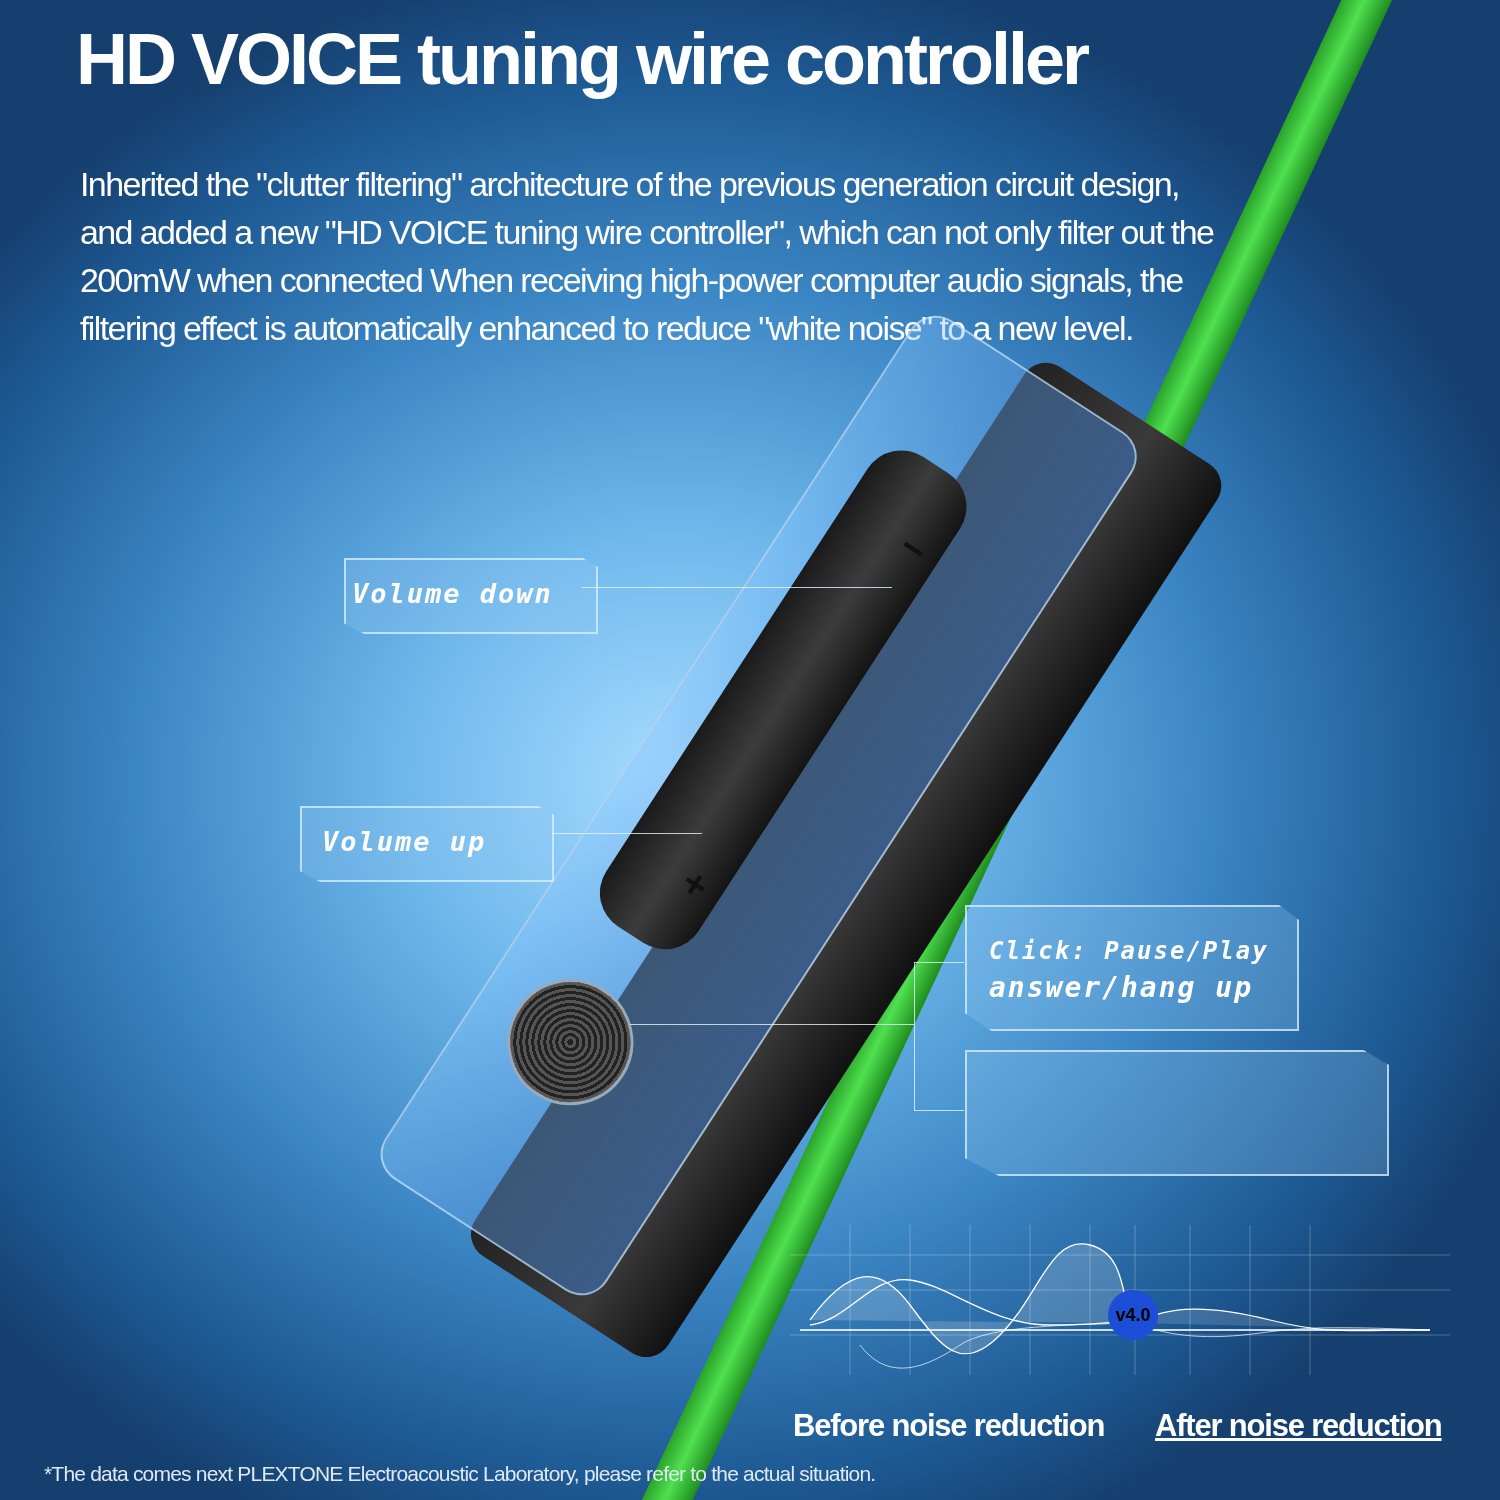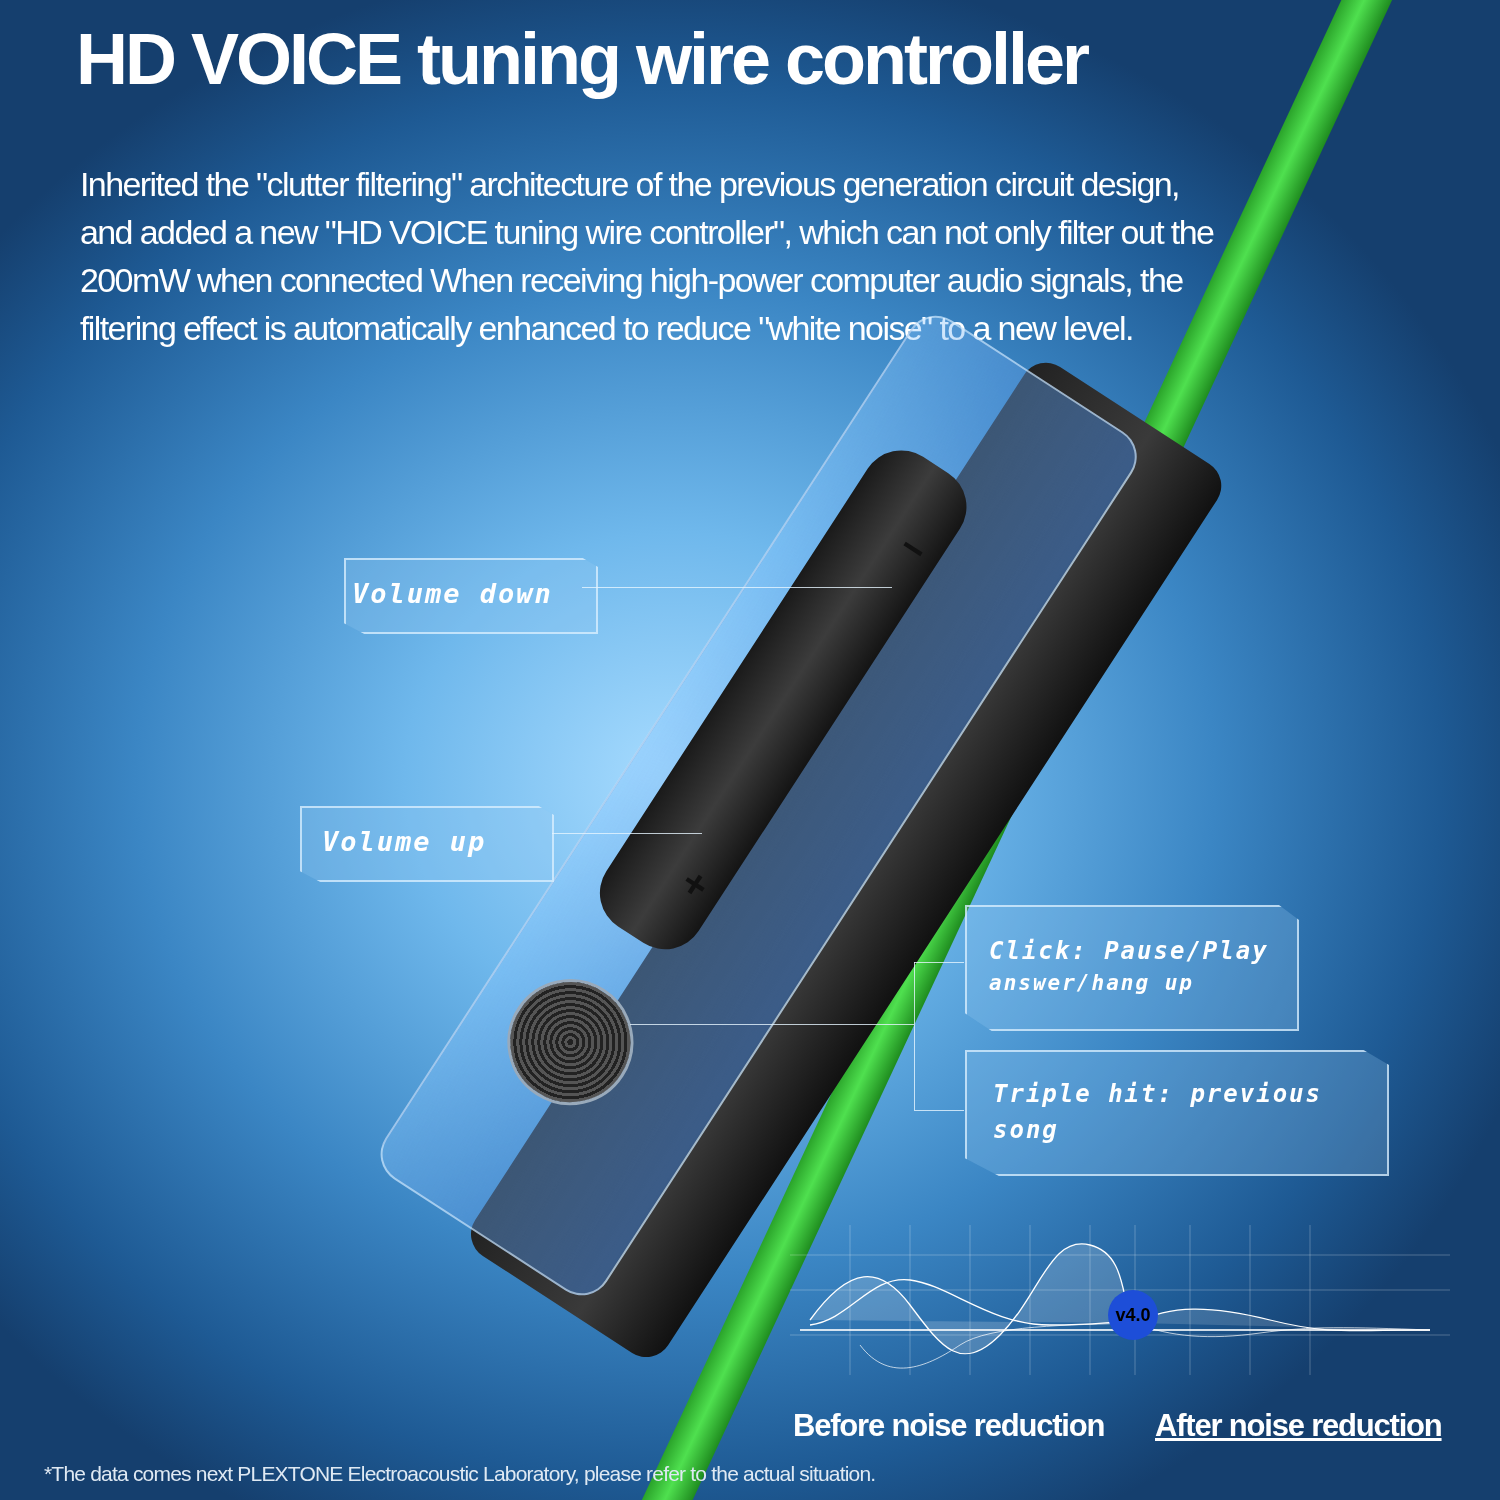--- a/index.html
+++ b/index.html
@@ -60,24 +60,23 @@
 </div>
 <div class="line" style="left:582px;top:587px;width:310px;height:1px;"></div>
 
 <div class="callout" style="left:300px;top:806px;width:250px;height:72px;">
   <div class="txt" style="padding:18px 0 0 20px;font-size:27px;">Volume up</div>
 </div>
 <div class="line" style="left:552px;top:833px;width:150px;height:1px;"></div>
 
 <div class="callout" style="left:965px;top:905px;width:330px;height:122px;">
   <div class="txt" style="padding:24px 0 0 22px;font-size:24px;line-height:40px;">Click: Pause/Play</div>
-  <div class="txt" style="padding:0 0 0 22px;font-size:21px;">answer/hang up</div>
+  <div class="txt" style="padding:0 0 0 22px;font-size:28px;">answer/hang up</div>
 </div>
 <div class="callout" style="left:965px;top:1050px;width:420px;height:122px;">
-  <div class="txt" style="padding:24px 0 0 26px;font-size:24px;line-height:36px;">Triple hit: previous song</div>
 </div>
 <div class="line" style="left:914px;top:962px;width:50px;height:1px;"></div>
 <div class="line" style="left:914px;top:962px;width:1px;height:148px;"></div>
 <div class="line" style="left:914px;top:1110px;width:50px;height:1px;"></div>
 <div class="line" style="left:630px;top:1024px;width:284px;height:1px;"></div>
 
 <svg class="wave-area" viewBox="0 0 660 150">
   <g stroke="rgba(255,255,255,.25)" stroke-width="1">
     <line x1="0" y1="30" x2="660" y2="30"></line>
       <line x1="0" y1="65" x2="660" y2="65"></line>

